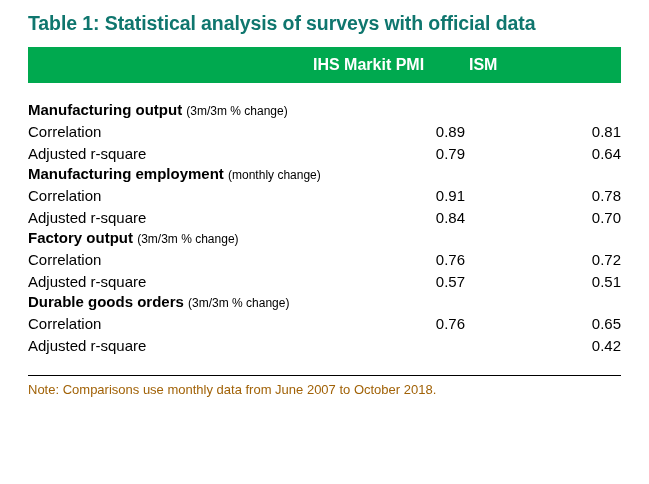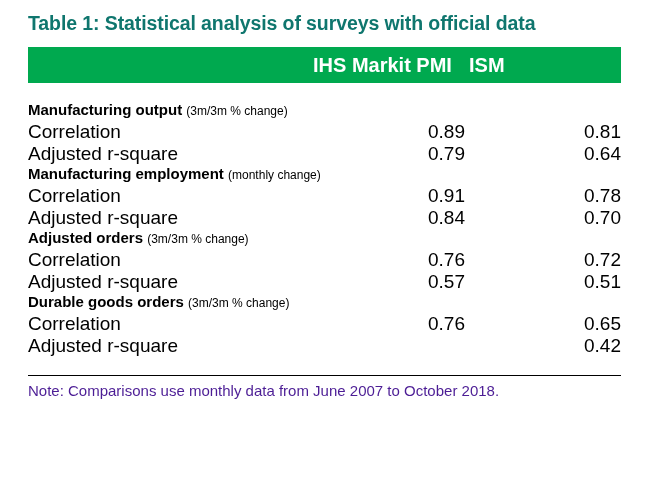--- a/index.html
+++ b/index.html
@@ -29,21 +29,21 @@
     padding-bottom: 12px;
     color: #0f766e;
   }
   .header-band {
     background: #00A94F;
     height: 36px;
     display: flex;
     align-items: center;
     color: #ffffff;
     font-weight: bold;
-    font-size: 20px;
+    font-size: 16px;
   }
   .col-label {
     flex: 1 1 auto;
   }
   .col-a, .col-b {
     width: 152px;
     flex: 0 0 152px;
   }
   .col-a {
     text-align: left;
@@ -67,40 +67,40 @@
     font-weight: bold;
     margin-bottom: 3px;
   }
   .group-title .qualifier {
     font-weight: normal;
     font-size: 12px;
   }
   .row {
     display: flex;
     align-items: baseline;
-    font-size: 19px;
+    font-size: 15px;
     line-height: 22px;
   }
   .row .row-label {
     flex: 1 1 auto;
   }
   .row .val {
     width: 152px;
     flex: 0 0 152px;
     padding-left: 4px;
     text-align: right;
   }
   .footer-rule {
     border-top: 1px solid #000000;
     margin-top: 18px;
   }
   .note {
-    font-size: 15px;
+    font-size: 13px;
     padding-top: 6px;
-    color: #4c1d95;
+    color: #a16207;
   }
 </style>
 </head>
 <body>
 
 <div class="page">
 
   <div class="title">Table 1: Statistical analysis of surveys with official data</div>
 
   <div class="header-band">
@@ -140,21 +140,21 @@
       </div>
       <div class="row">
         <div class="row-label">Adjusted r-square</div>
         <div class="val">0.84</div>
         <div class="val">0.70</div>
       </div>
     </div>
 
     <div class="group">
       <div class="group-title">
-        <span>Adjusted orders</span>
+        <span>Factory output</span>
         <span class="qualifier">(3m/3m % change)</span>
       </div>
       <div class="row">
         <div class="row-label">Correlation</div>
         <div class="val">0.76</div>
         <div class="val">0.72</div>
       </div>
       <div class="row">
         <div class="row-label">Adjusted r-square</div>
         <div class="val">0.57</div>

